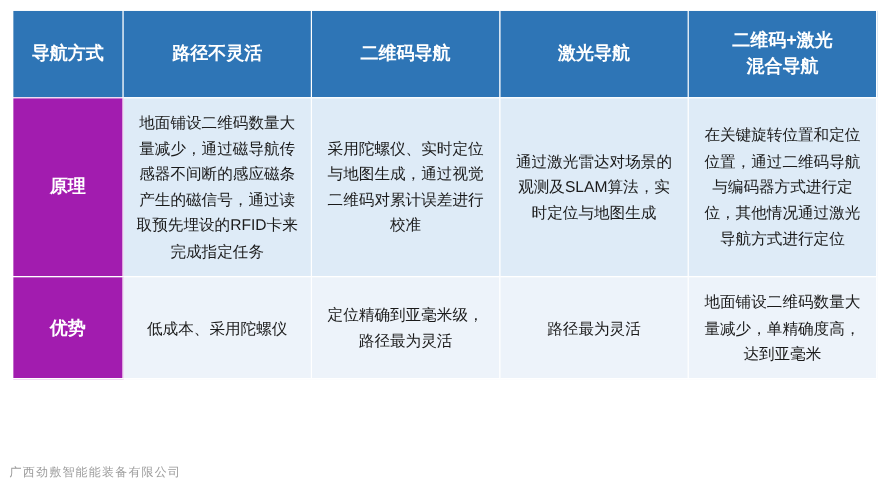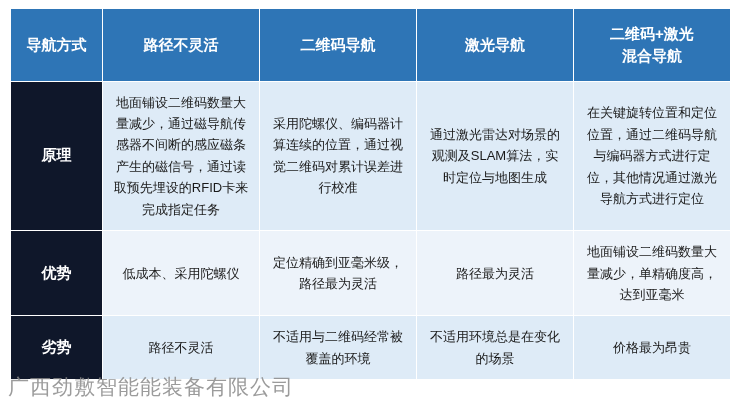--- a/index.html
+++ b/index.html
@@ -39,21 +39,21 @@
     text-align: center;
     vertical-align: middle;
     padding: 14px 6px;
     border: 1px solid #ffffff;
     line-height: 1.45;
   }
   thead th.first-col {
     background: #2E75B6;
   }
   tbody th.row-head {
-    background: #0f172a;
+    background: #a21caf;
     color: #ffffff;
     font-size: 15px;
     font-weight: bold;
     text-align: center;
     vertical-align: middle;
     border: 1px solid #ffffff;
     padding: 8px 4px;
   }
   tbody td {
     font-size: 13px;
@@ -65,21 +65,21 @@
     line-height: 1.65;
   }
   tbody tr.band-a td { background: #DEEBF7; }
   tbody tr.band-b td { background: #EDF3FA; }
   tbody tr.band-c td { background: #DEEBF7; }
 
   .watermark {
     position: absolute;
     left: 8px;
     bottom: 2px;
-    font-size: 21px;
+    font-size: 10px;
     color: #8a8a8a;
     letter-spacing: 1px;
     white-space: nowrap;
     opacity: 0.85;
     font-family: "Liberation Sans", sans-serif;
   }
 </style>
 </head>
 <body>
 
@@ -101,35 +101,28 @@
         <th>
           <span>二维码+激光</span><br>
           <span>混合导航</span>
         </th>
       </tr>
     </thead>
     <tbody>
       <tr class="band-a">
         <th class="row-head">原理</th>
         <td>地面铺设二维码数量大量减少，通过磁导航传感器不间断的感应磁条产生的磁信号，通过读取预先埋设的RFID卡来完成指定任务</td>
-        <td>采用陀螺仪、编码器计算连续的位置，通过视觉二维码对累计误差进行校准</td>
+        <td>采用陀螺仪、实时定位与地图生成，通过视觉二维码对累计误差进行校准</td>
         <td>通过激光雷达对场景的观测及SLAM算法，实时定位与地图生成</td>
         <td>在关键旋转位置和定位位置，通过二维码导航与编码器方式进行定位，其他情况通过激光导航方式进行定位</td>
       </tr>
       <tr class="band-b">
         <th class="row-head">优势</th>
         <td>低成本、采用陀螺仪</td>
         <td>定位精确到亚毫米级，路径最为灵活</td>
         <td>路径最为灵活</td>
         <td>地面铺设二维码数量大量减少，单精确度高，达到亚毫米</td>
       </tr>
-      <tr class="band-c">
-        <th class="row-head">劣势</th>
-        <td>路径不灵活</td>
-        <td>不适用与二维码经常被覆盖的环境</td>
-        <td>不适用环境总是在变化的场景</td>
-        <td>价格最为昂贵</td>
-      </tr>
     </tbody>
   </table>
 </div>
 
 <div class="watermark">广西劲敷智能能装备有限公司</div>
 
 </body></html>

